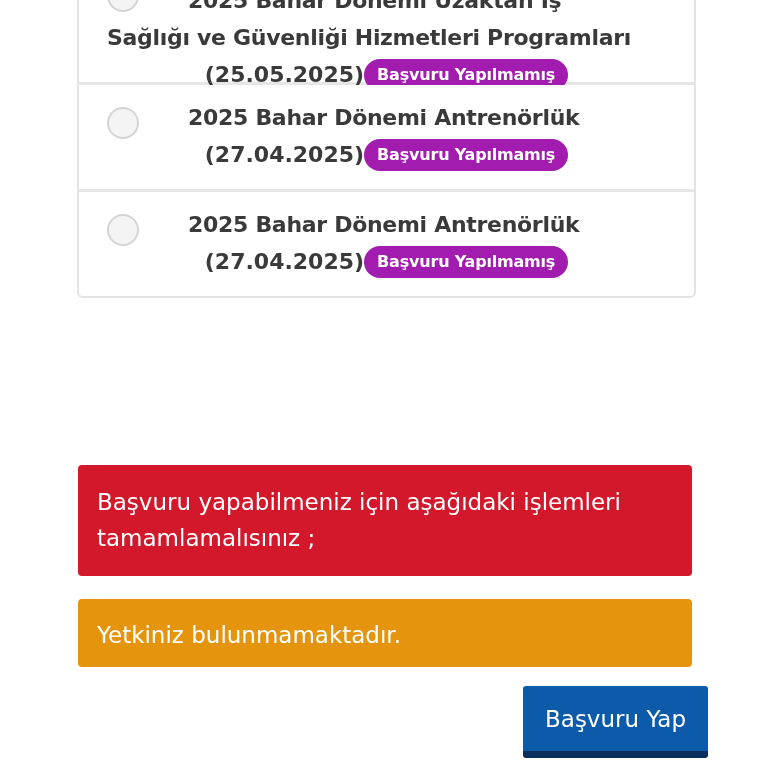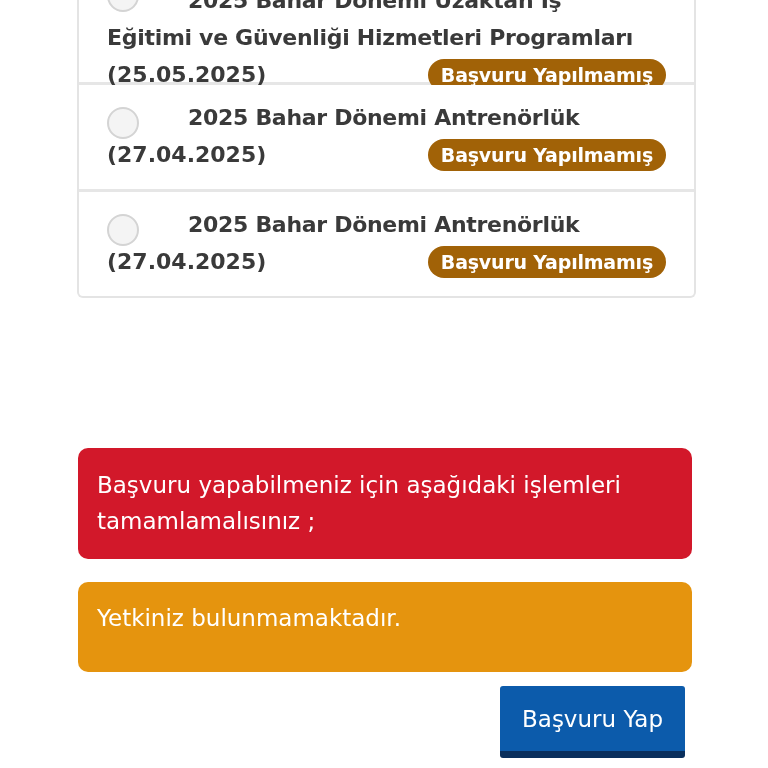--- a/index.html
+++ b/index.html
@@ -7,40 +7,40 @@
          font-family:"DejaVu Sans", "Liberation Sans", sans-serif; color:#333333; }
   .list { position:absolute; left:77px; top:-12px; width:615px;
           border:2px solid #e4e4e4; border-top:none; border-radius:0 0 6px 6px; background:#fff; }
   .item { position:relative; padding:14px 28px 16px 28px; border-bottom:3px solid #e6e6e6; background:#fff; }
   .item:last-child { border-bottom:none; border-radius:0 0 6px 6px; }
   .item.first { height:103px; box-sizing:border-box; padding-top:0; }
   .radio { position:absolute; left:28px; width:32px; height:32px; border-radius:50%;
            border:2px solid #d4d4d4; background:#f4f4f4; box-sizing:border-box; }
   .title { font-weight:bold; font-size:22px; line-height:37px; color:#3a3a3a; letter-spacing:-0.3px; }
   .title .indent { display:inline-block; width:81px; }
-  .row3 { display:flex; justify-content:space-between; align-items:center; }
+  .row3 { display:flex; justify-content:center; align-items:center; }
   .date { font-weight:bold; font-size:22px; line-height:37px; color:#3a3a3a; }
-  .badge { background:#a16207; color:#fff; font-weight:bold; font-size:19px;
+  .badge { background:#a21caf; color:#fff; font-weight:bold; font-size:16px;
            padding:4px 13px; border-radius:16px; line-height:24px; letter-spacing:-0.2px; }
   .alert { position:absolute; left:78px; width:614px; box-sizing:border-box; color:#fff;
-           font-size:23px; line-height:36px; padding:0 19px; border-radius:10px; }
+           font-size:23px; line-height:36px; padding:0 19px; border-radius:4px;margin-top:17px; }
   .alert.danger { top:448px; height:111px; background:#d2182a; padding-top:19px; }
-  .alert.warning { top:582px; height:90px; background:#e5940e; padding-top:18px; }
-  .btn { position:absolute; left:500px; top:686px; width:185px; height:72px; box-sizing:border-box;
+  .alert.warning { top:582px; height:68px; background:#e5940e; padding-top:18px; }
+  .btn { position:absolute; left:523px; top:686px; width:185px; height:72px; box-sizing:border-box;
          background:#0c5bab; color:#fff; border:none; border-radius:3px; border-bottom:7px solid #0a2f5c;
          font-size:23px; font-weight:500; font-family:"DejaVu Sans", "Liberation Sans", sans-serif;
          display:flex; align-items:center; justify-content:center; padding:0; cursor:pointer; }
 </style>
 </head>
 <body>
 
 <div class="list">
   <div class="item first">
     <span class="radio" style="top:-2px;"></span>
-    <div class="title" style="margin-top:-6px;"><span class="indent"></span><span>2025 Bahar Dönemi Uzaktan İş</span><br><span>Eğitimi ve Güvenliği Hizmetleri Programları</span></div>
+    <div class="title" style="margin-top:-6px;"><span class="indent"></span><span>2025 Bahar Dönemi Uzaktan İş</span><br><span>Sağlığı ve Güvenliği Hizmetleri Programları</span></div>
     <div class="row3">
       <span class="date">(25.05.2025)</span>
       <span class="badge">Başvuru Yapılmamış</span>
     </div>
   </div>
   <div class="item">
     <span class="radio" style="top:22px;"></span>
     <div class="title"><span class="indent"></span><span>2025 Bahar Dönemi Antrenörlük</span><br></div>
     <div class="row3">
       <span class="date">(27.04.2025)</span>

